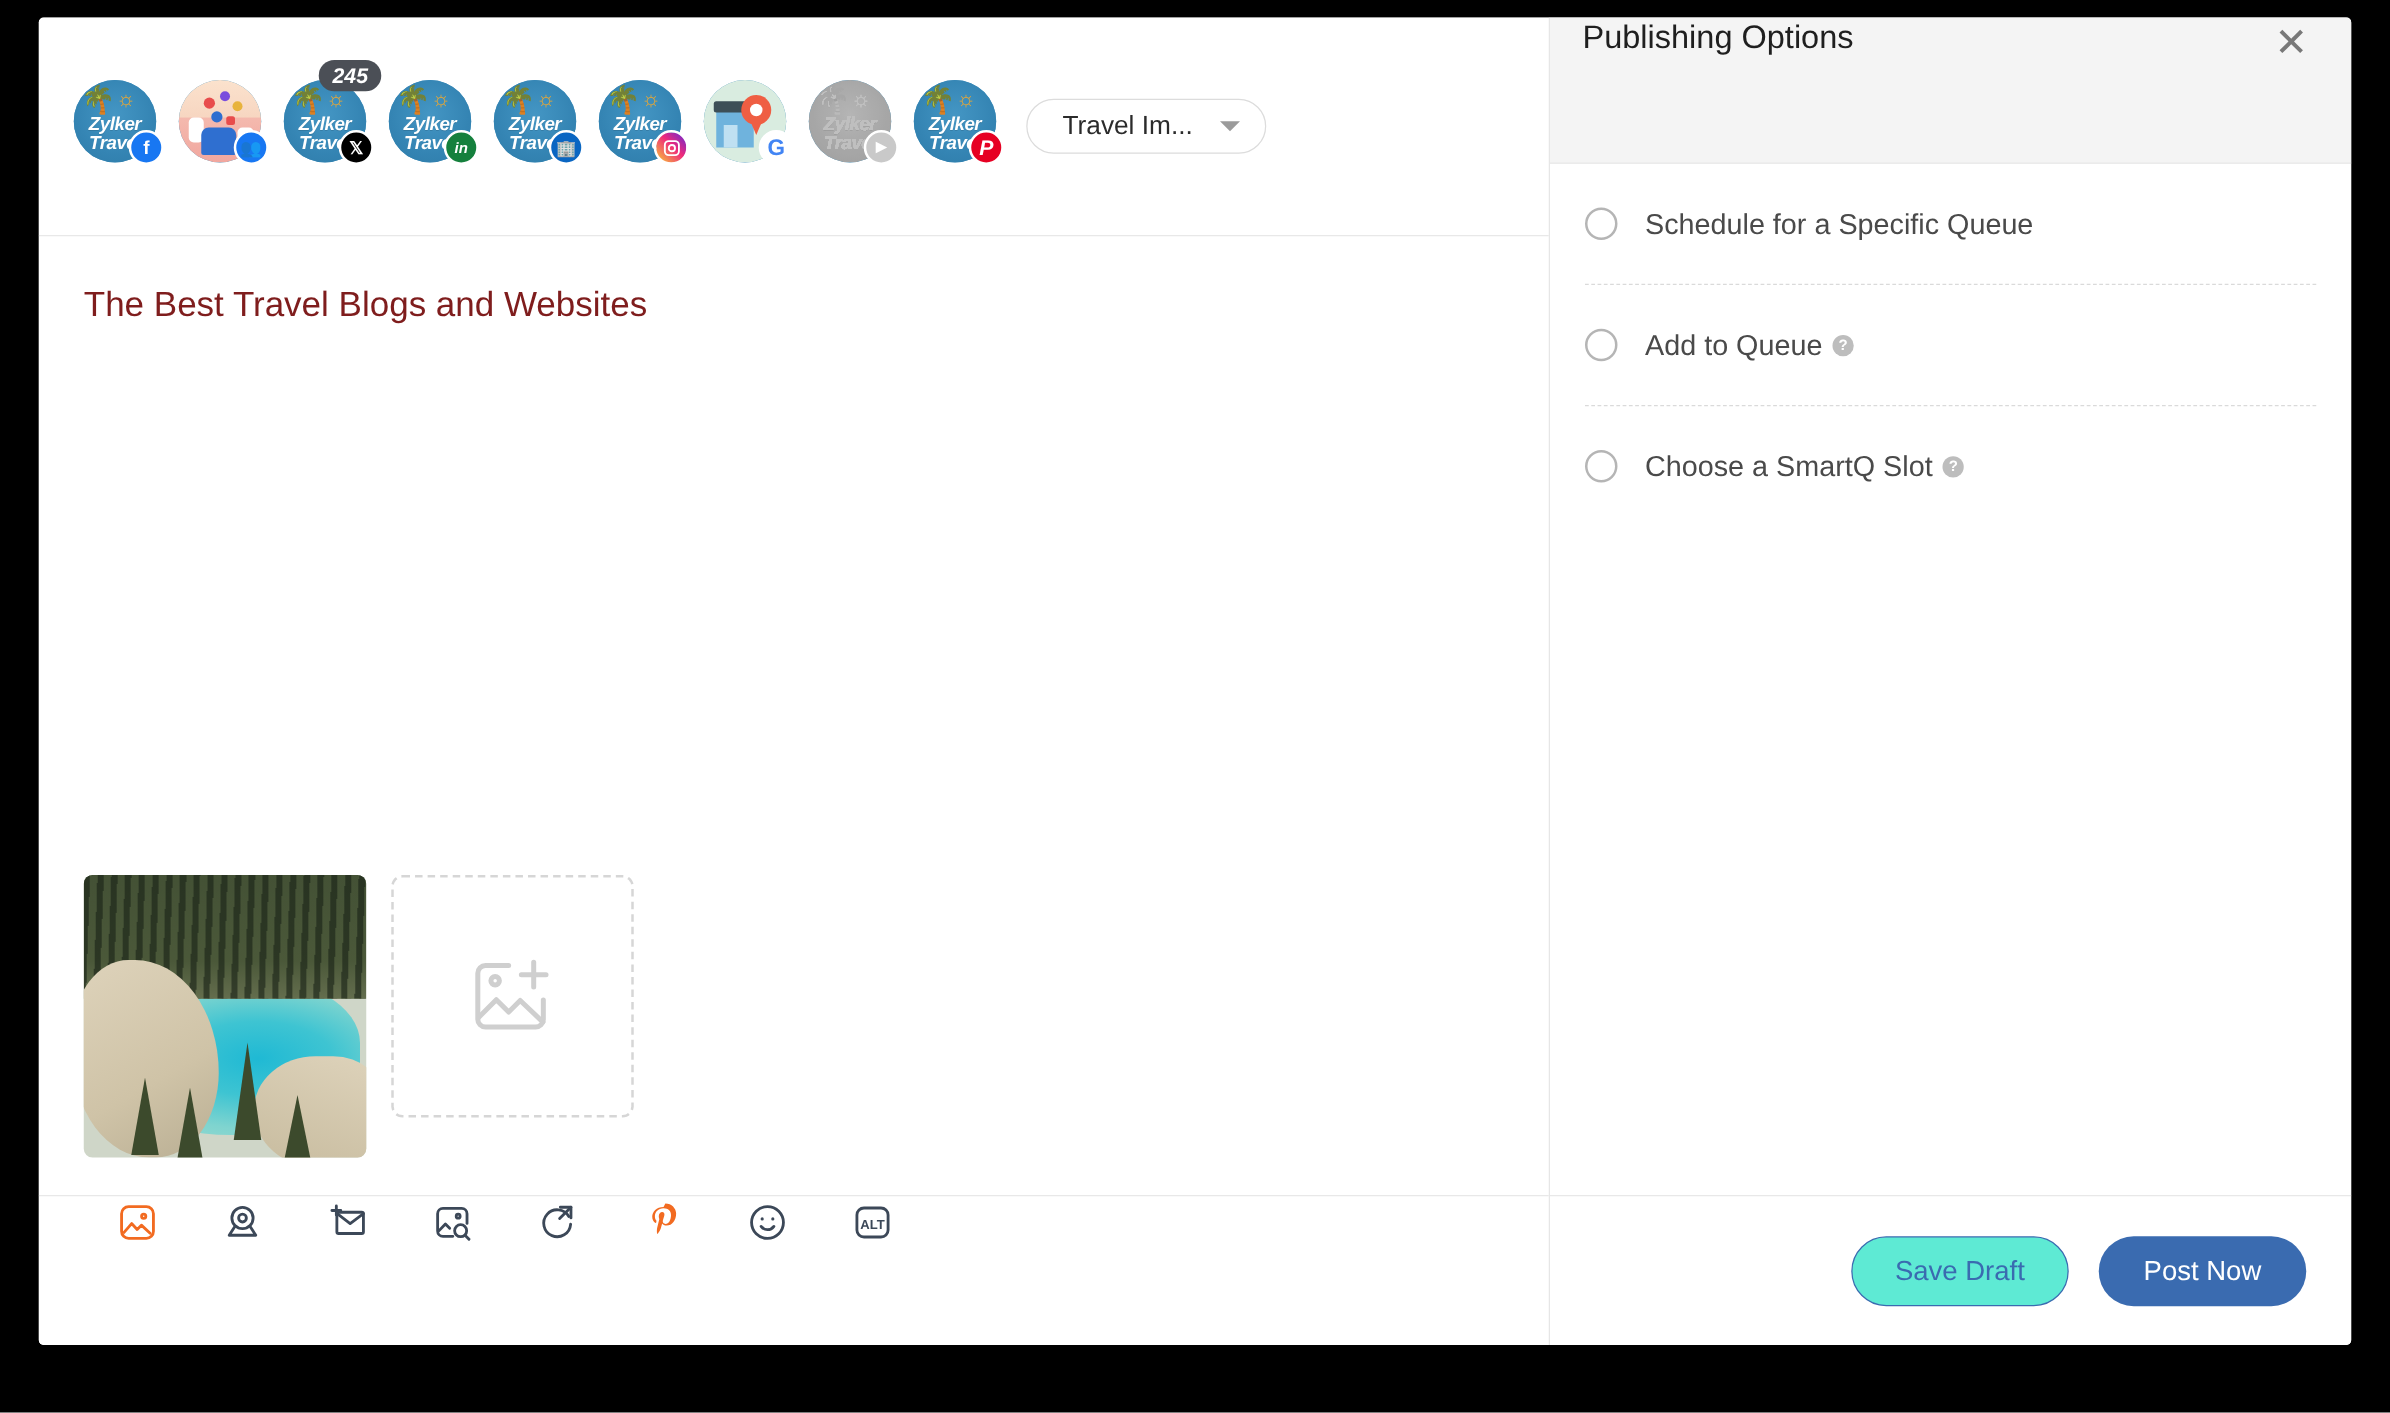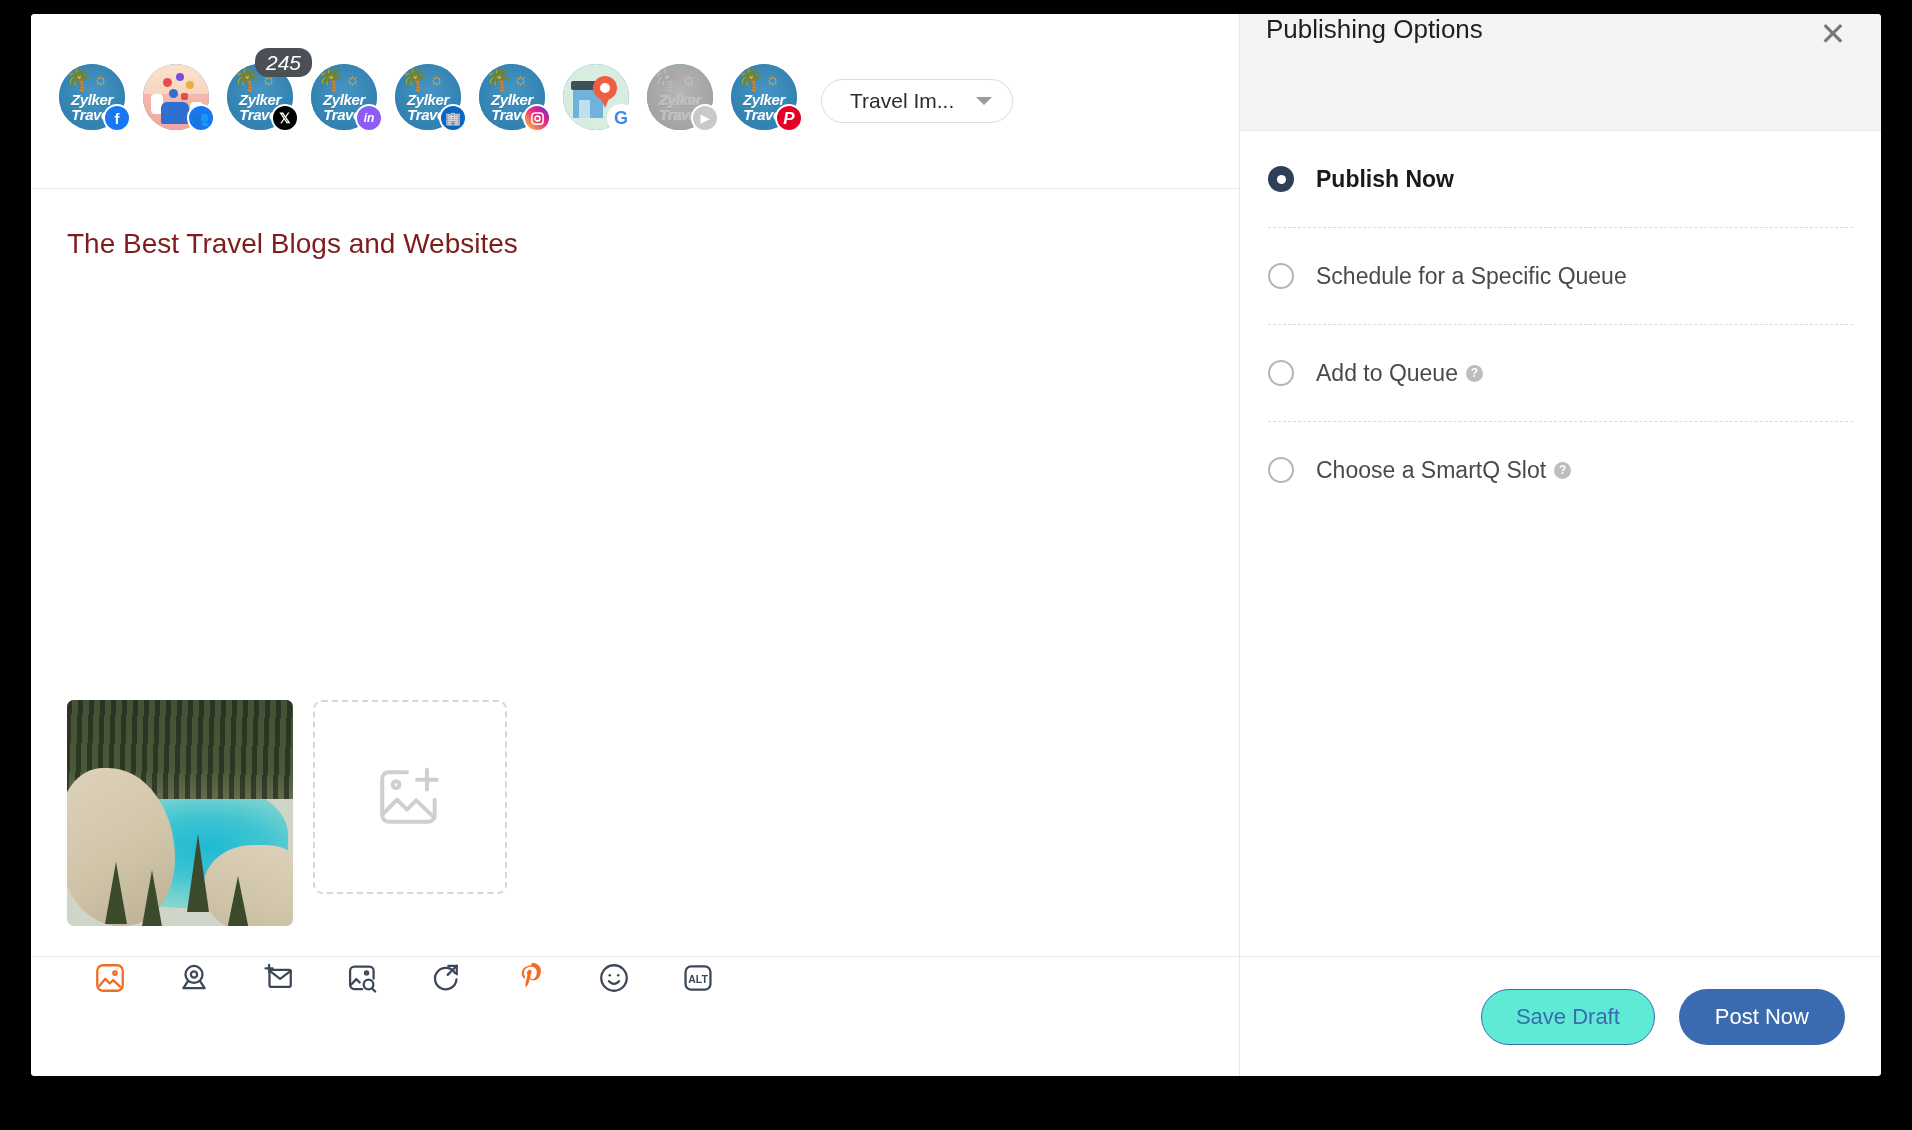--- a/index.html
+++ b/index.html
@@ -64,30 +64,30 @@
   }
   .badge-platform{
     position:absolute;left:44px;top:40px;width:28px;height:28px;border-radius:50%;
     border:2px solid #fff;box-sizing:border-box;
     display:flex;align-items:center;justify-content:center;
     color:#fff;font-size:15px;font-weight:bold;line-height:1;
   }
   .bp-fb{background:#1877f2;}
   .bp-fbgroup{background:#1877f2;}
   .bp-x{background:#000;}
-  .bp-li{background:#8b5cf6;font-size:12px;font-style:italic;}
+  .bp-li{background:#15803d;font-size:12px;font-style:italic;}
   .bp-lipage{background:#0a66c2;}
   .bp-ig{background:linear-gradient(45deg,#f9ce34,#ee2a7b 55%,#6228d7);}
   .bp-g{background:#fff;border:2px solid #fff;}
   .bp-yt{background:#c9c9c9;}
   .bp-pin{background:#e60023;}
   .count-badge{
     position:absolute;left:28px;top:-16px;
     background:#4b4f56;color:#fff;border-radius:13px;
-    padding:4px 11px;font-size:21px;font-style:italic;font-weight:normal;
+    padding:4px 11px;font-size:17px;font-style:italic;font-weight:bold;
     line-height:1;z-index:5;white-space:nowrap;
   }
   .channel-select{
     margin-left:6px;height:44px;min-width:180px;
     border:1px solid #dcdcdc;border-radius:26px;background:#fff;
     display:flex;align-items:center;justify-content:space-between;
     padding:0 20px 0 28px;box-sizing:border-box;gap:22px;
   }
   .channel-select .sel-label{font-size:21px;color:#2b2b2b;}
   .chev{
@@ -424,24 +424,20 @@
 
   <div class="options-pane">
 
     <div class="options-header">
       <div class="options-title">Publishing Options</div>
       <div class="close-x">✕</div>
     </div>
 
     <div class="options-body">
 
-      <div class="opt-row selected">
-        <span class="radio checked"></span>
-        <span class="opt-label">Publish Now</span>
-      </div>
 
       <div class="opt-row">
         <span class="radio"></span>
         <span class="opt-label">Schedule for a Specific Queue</span>
       </div>
 
       <div class="opt-row">
         <span class="radio"></span>
         <span class="opt-label">Add to Queue</span>
         <span class="help-icon" style="margin-left:-14px;">?</span>

